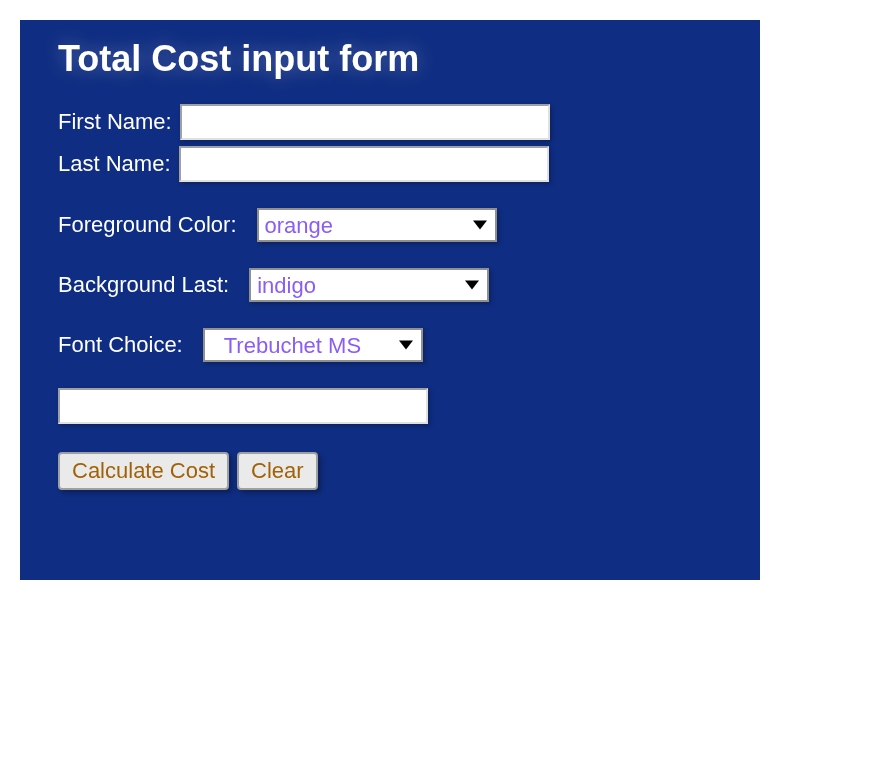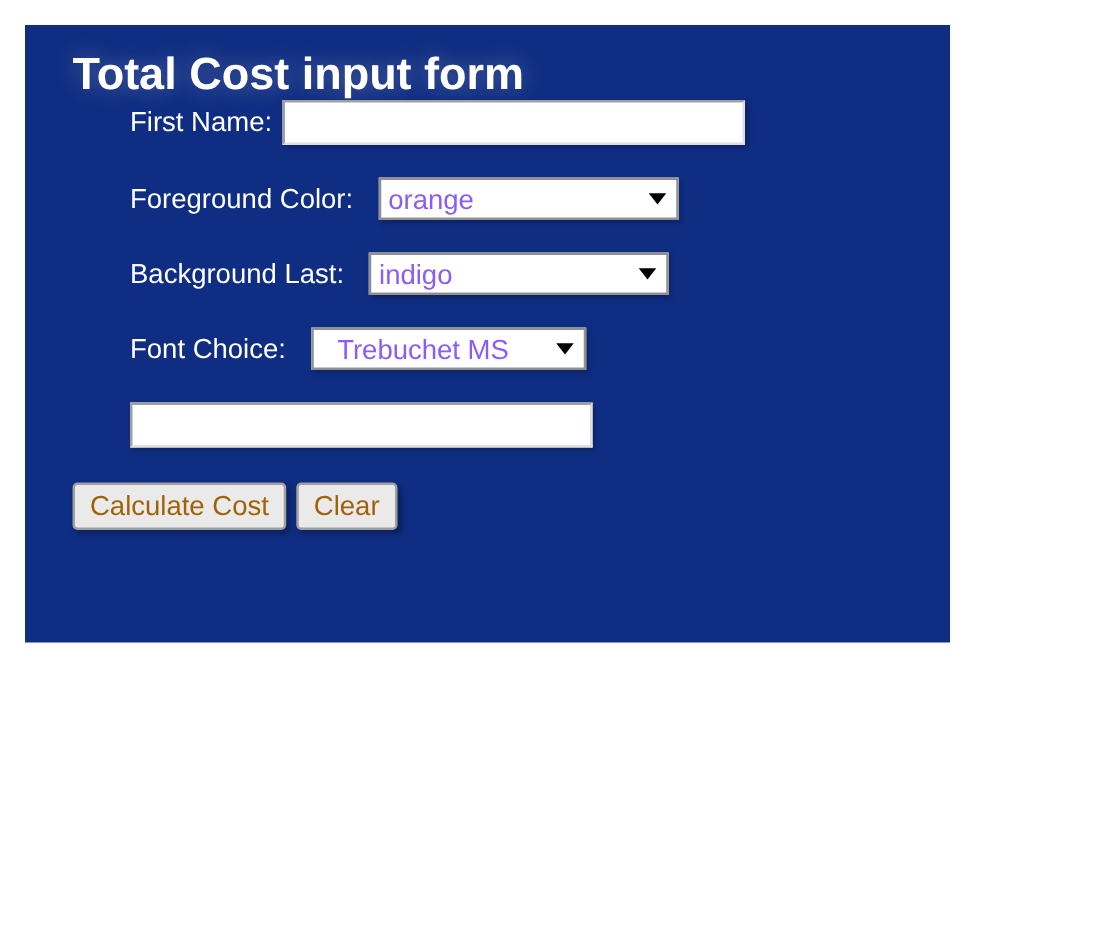--- a/index.html
+++ b/index.html
@@ -14,27 +14,27 @@
     }
     .form-panel {
       background: #0f2d82;
       width: 740px;
       padding: 18px 38px 90px 38px;
       color: #ffffff;
     }
     .form-title {
       font-size: 36px;
       font-weight: bold;
+      margin-bottom: 24px;
       text-shadow: 0 0 20px rgba(255,255,255,0.3);
     }
     .form-row {
       display: flex;
       align-items: center;
       margin-bottom: 6px;
-      margin-left: 46px;
     }
     .form-row.spaced {
       margin-top: 26px;
       margin-bottom: 26px;
       gap: 12px;
     }
     .form-label {
       font-size: 22px;
       color: #ffffff;
       margin-right: 8px;
@@ -110,20 +110,24 @@
 
 <div class="form-panel">
 
   <h1 class="form-title">Total Cost input form</h1>
 
   <div class="form-row">
     <span class="form-label">First Name:</span>
     <input type="text" class="text-input" value="" style="">
   </div>
 
+  <div class="form-row">
+    <span class="form-label">Last Name:</span>
+    <input type="text" class="text-input" value="" style="">
+  </div>
 
   <div class="form-row spaced">
     <span class="form-label">Foreground Color:</span>
     <div class="select-wrap">
       <select class="select-input w-color">
         <option>orange</option>
       </select>
       <span class="select-caret"></span>
     </div>
   </div>

